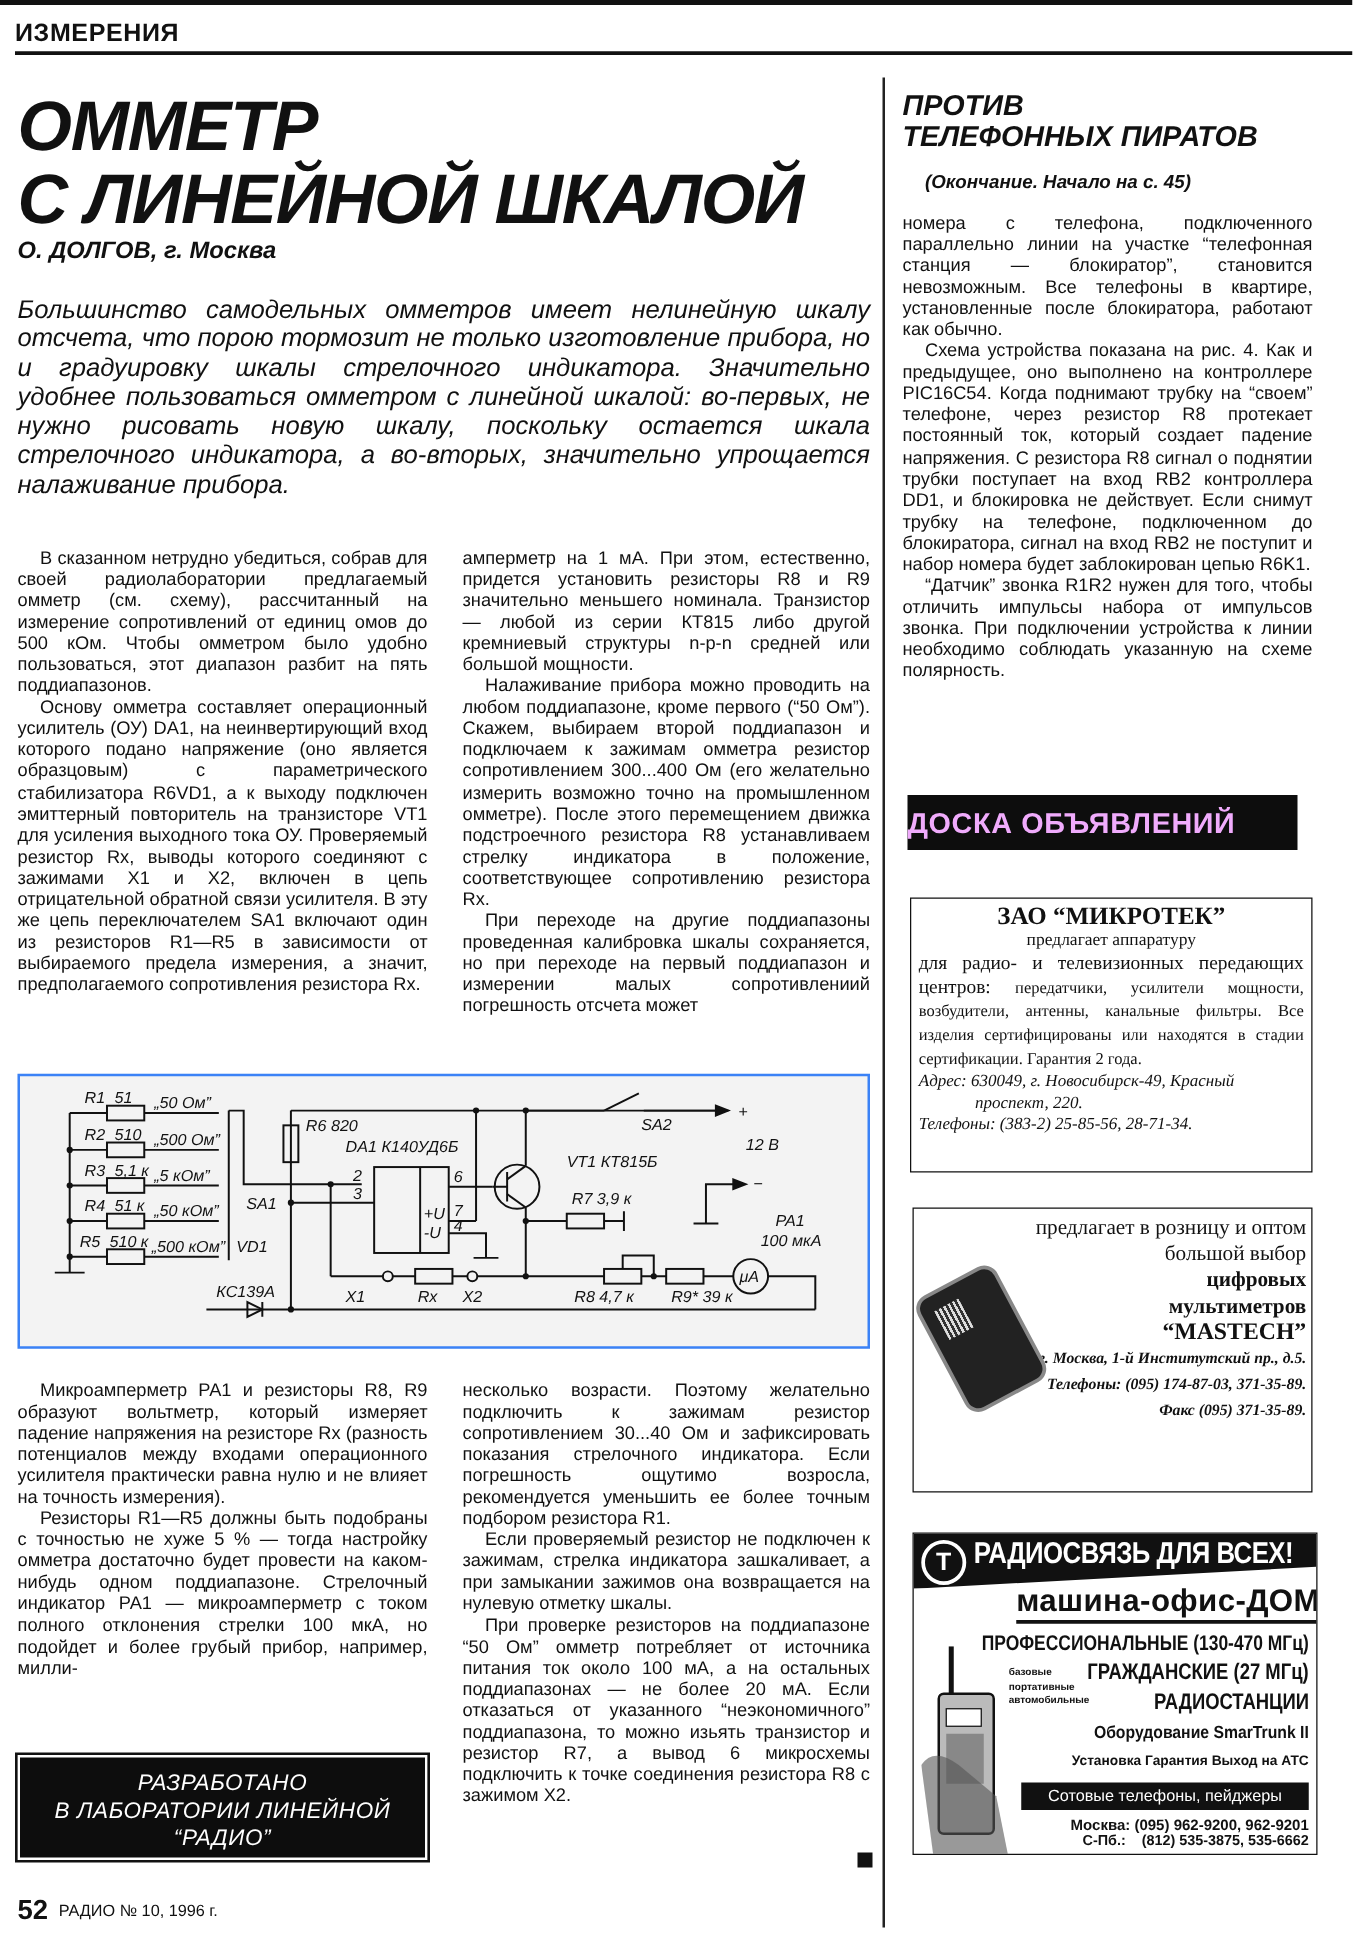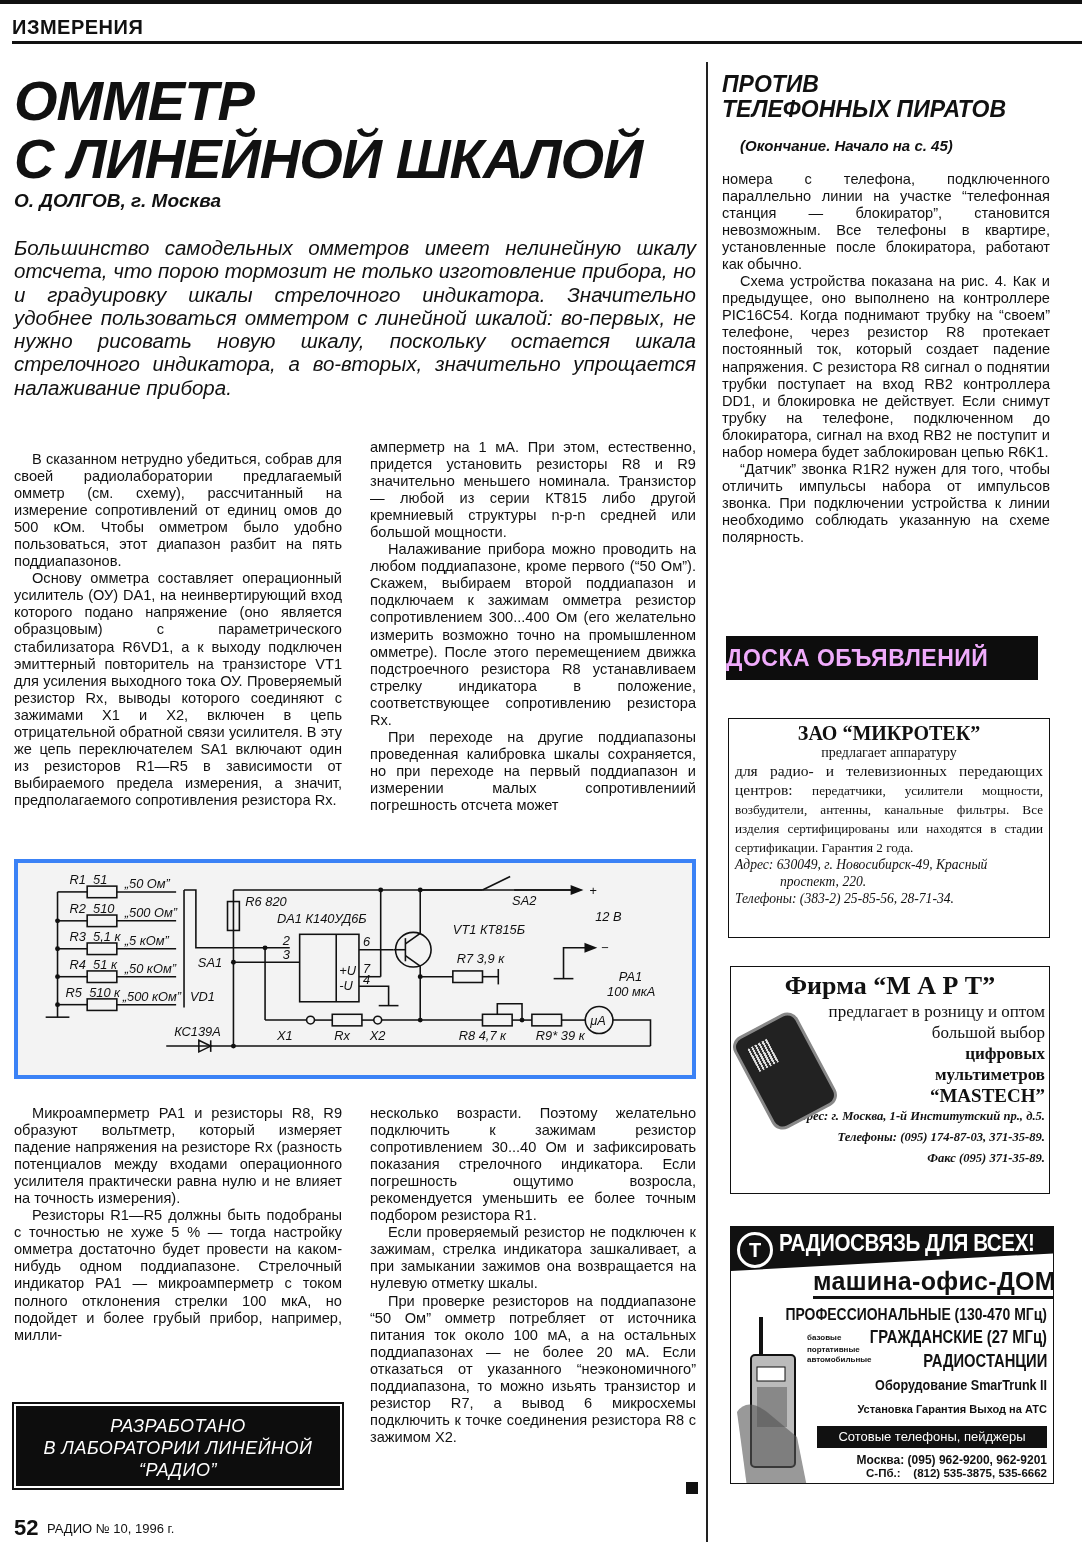--- a/index.html
+++ b/index.html
@@ -10,21 +10,21 @@
   .section-label { position: absolute; left: 12px; top: 16px; font-weight: bold; font-size: 20px; letter-spacing: 0.5px; }
   .section-rule { position: absolute; left: 12px; right: 0; top: 41px; height: 3px; background: #111; }
 
   .title { position: absolute; left: 14px; top: 72px; font-weight: bold; font-style: italic; font-size: 56px; line-height: 58px; letter-spacing: -1px; }
   .author { position: absolute; left: 14px; top: 190px; font-weight: bold; font-style: italic; font-size: 19px; }
 
   .lead { position: absolute; left: 14px; top: 236px; width: 682px; font-style: italic; font-size: 20.5px; line-height: 23.3px; text-align: justify; font-family: "Liberation Sans Narrow", "Liberation Sans", sans-serif; transform-origin: left top; }
 
   .col { position: absolute; font-size: 14.6px; line-height: 17.05px; text-align: justify; hyphens: manual; }
   .col p { text-indent: 18px; }
-  .col1 { left: 14px; top: 439px; width: 328px; margin-top: 12px; }
+  .col1 { left: 14px; top: 439px; width: 328px; }
   .col2 { left: 370px; top: 439px; width: 326px; }
   .col3 { left: 14px; top: 1105px; width: 328px; }
   .col4 { left: 370px; top: 1105px; width: 326px; }
 
   .vrule { position: absolute; left: 706px; top: 62px; width: 2px; height: 1480px; background: #222; }
 
   .side-title { position: absolute; left: 722px; top: 72px; font-weight: bold; font-style: italic; font-size: 23px; line-height: 25px; }
   .side-sub { position: absolute; left: 740px; top: 137px; font-weight: bold; font-style: italic; font-size: 15px; }
   .side-col { left: 722px; top: 171px; width: 328px; }
 
@@ -51,21 +51,21 @@
   .ad3 { left: 730px; top: 1226px; width: 324px; height: 258px; overflow: hidden; font-family: "Liberation Sans", sans-serif; }
   .ad3 .bandtop { position: absolute; left: 0; top: 0; width: 100%; height: 44px; background: #111; clip-path: polygon(0 0, 100% 0, 100% 60%, 0 100%); }
   .ad3 .logo { position: absolute; left: 6px; top: 5px; width: 36px; height: 36px; border: 3px solid #fff; border-radius: 50%; color: #fff; font-weight: bold; text-align: center; line-height: 30px; font-size: 20px; }
   .ad3 .slogan { position: absolute; left: 48px; top: 2px; color: #fff; font-weight: bold; font-size: 24px; letter-spacing: -0.5px; transform: scaleX(0.86); transform-origin: left top; white-space: nowrap; }
   .ad3 .mod { position: absolute; left: 82px; top: 40px; font-weight: bold; font-size: 25px; letter-spacing: 0.3px; border-bottom: 3px solid #111; white-space: nowrap; }
   .ad3 .t { position: absolute; right: 6px; font-weight: bold; white-space: nowrap; transform-origin: right top; }
   .ad3 .small { position: absolute; left: 76px; font-size: 8px; font-weight: bold; }
   .ad3 .cell { position: absolute; left: 86px; top: 199px; width: 230px; height: 22px; background: #111; color: #fff; text-align: center; font-size: 13px; line-height: 22px; }
   .radio { position: absolute; left: 6px; top: 90px; width: 80px; height: 170px; }
 
-  .schem { position: absolute; left: 14px; top: 859px; width: 682px; height: 220px; border: 4px solid #3b82f6; background: #f3f3f3; }
+  .schem { position: absolute; left: 14px; top: 859px; width: 682px; height: 220px; border: 2px solid #3b82f6; background: #f3f3f3; }
   .schem svg { width: 100%; height: 100%; }
   .schem text { font-family: "Liberation Sans", sans-serif; font-style: italic; font-size: 13px; fill: #111; }
 
   .lab { position: absolute; left: 14px; top: 1404px; width: 328px; height: 84px; background: #0d0d0d; border: 2px solid #fff; outline: 2px solid #111; color: #fff; text-align: center; font-style: italic; font-size: 18px; line-height: 22px; padding-top: 9px; letter-spacing: 0.5px; }
 
   .endmark { position: absolute; left: 686px; top: 1482px; width: 12px; height: 12px; background: #111; }
 
   .footer { position: absolute; left: 14px; top: 1515px; }
   .footer .num { font-weight: bold; font-size: 22px; vertical-align: middle; }
   .footer .src { font-size: 13px; vertical-align: middle; margin-left: 4px; }
@@ -286,21 +286,20 @@
 <div class="ad ad1">
   <div class="h">ЗАО “МИКРОТЕК”</div>
   <div class="s">предлагает аппаратуру</div>
   <div class="b"><span>для радио- и телевизионных передающих центров:</span> <span class="b2">передатчики, усилители мощности, возбудители, антенны, канальные фильтры. Все изделия сертифицированы или находятся в стадии сертификации. Гарантия 2 года.</span></div>
   <div class="a">Адрес: 630049, г. Новосибирск-49, Красный</div>
   <div class="a ind">проспект, 220.</div>
   <div class="a">Телефоны: (383-2) 25-85-56, 28-71-34.</div>
 </div>
 
 <div class="ad ad2">
-  <div class="h">Фирма “М А Р Т”</div>
   <div class="meter"></div>
   <div class="r">предлагает в розницу и оптом</div>
   <div class="r">большой выбор</div>
   <div class="r bold">цифровых</div>
   <div class="r bold">мультиметров</div>
   <div class="r big">“MASTECH”</div>
   <div class="i">Адрес: г. Москва, 1-й Институтский пр., д.5.</div>
   <div class="i">Телефоны: (095) 174-87-03, 371-35-89.</div>
   <div class="i">Факс (095) 371-35-89.</div>
 </div>

